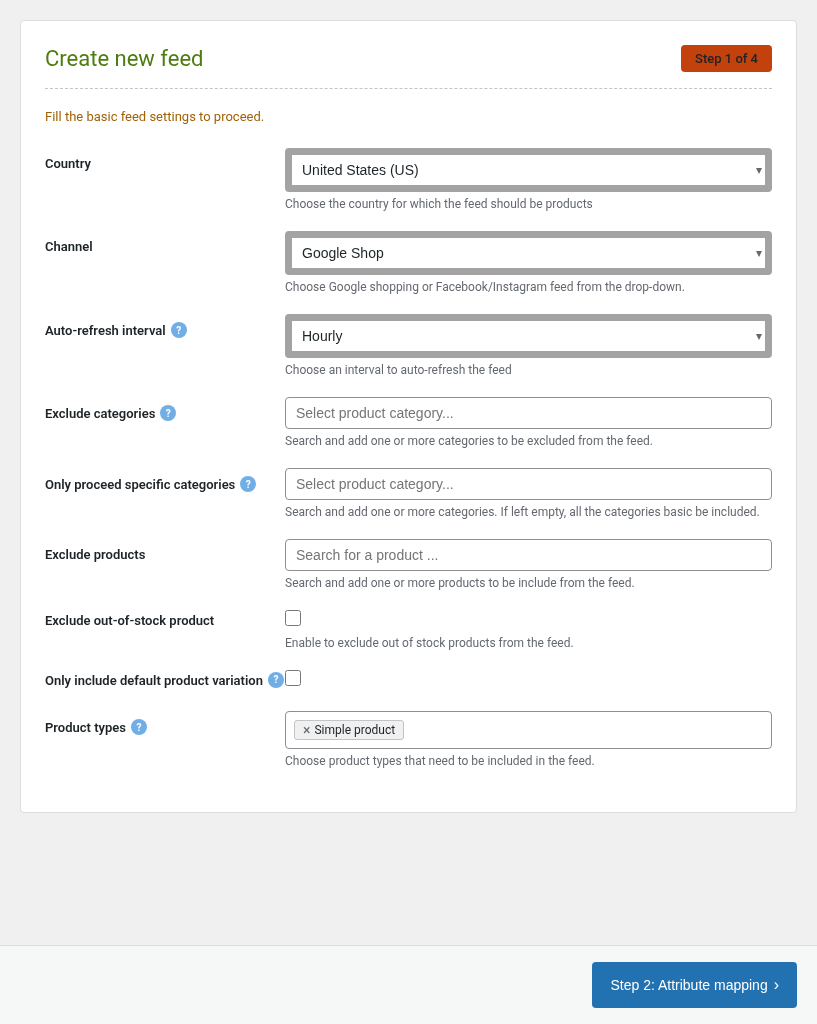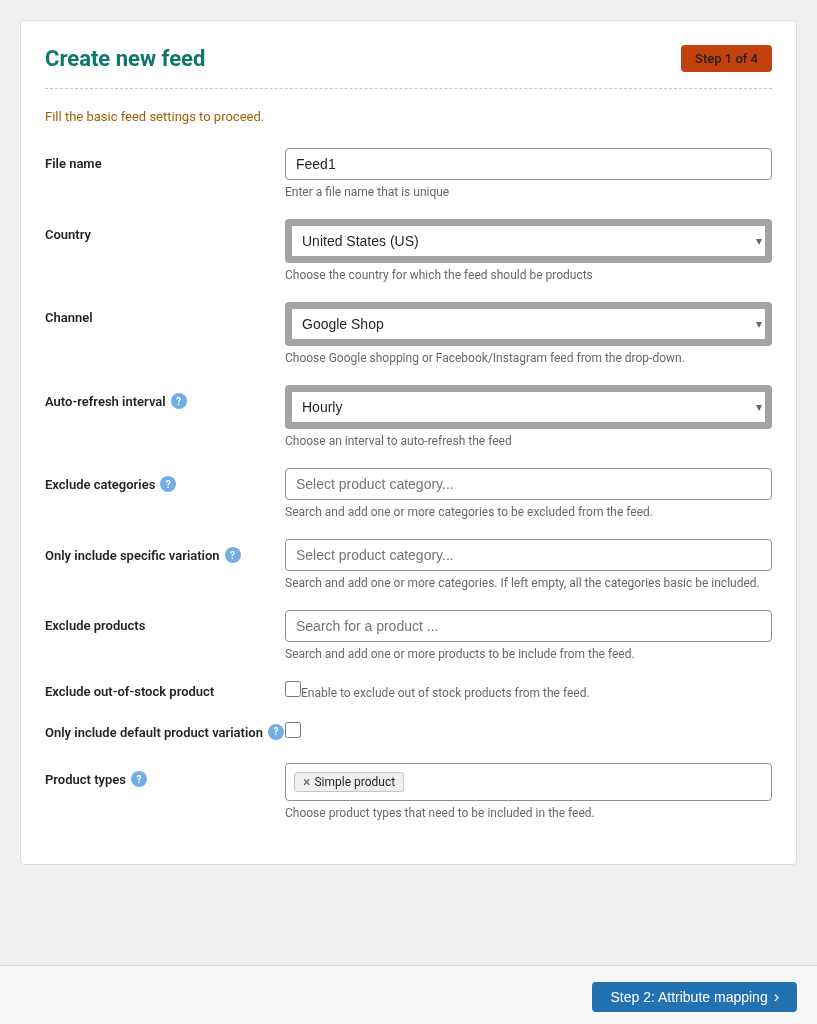--- a/index.html
+++ b/index.html
@@ -29,22 +29,22 @@
       padding: 24px;
     }
     .page-header {
       display: flex;
       justify-content: space-between;
       align-items: center;
       margin-bottom: 16px;
     }
     .page-title {
       font-size: 22px;
-      font-weight: 700;
-      color: #0f766e;
+      font-weight: 400;
+      color: #4d7c0f;
     }
     .step-badge {
       background: #c2410c;
       color: #1d2327;
       padding: 6px 14px;
       border-radius: 4px;
       font-size: 13px;
       font-weight: 500;
     }
     .divider {
@@ -145,20 +145,21 @@
       padding-top: 2px;
       display: flex;
       align-items: flex-start;
       gap: 5px;
       color: #1d2327;
       line-height: 1.4;
     }
     .checkbox-field {
       flex: 1;
       display: flex;
+      flex-direction: column;
     }
     .checkbox-field input[type="checkbox"] {
       width: 16px;
       height: 16px;
       margin-bottom: 5px;
       cursor: pointer;
     }
     .product-types-box {
       width: 100%;
       border: 1px solid #8c8f94;
@@ -195,21 +196,21 @@
       display: flex;
       justify-content: flex-end;
       position: sticky;
       bottom: 0;
     }
     .next-btn {
       background: #2271b1;
       color: #fff;
       border: none;
       border-radius: 4px;
-      padding: 6px 18px;
+      padding: 14px 18px;
       font-size: 14px;
       font-weight: 500;
       cursor: pointer;
       display: flex;
       align-items: center;
       gap: 6px;
     }
     .next-btn-arrow {
       font-size: 16px;
     }
@@ -223,29 +224,20 @@
 
       <div class="page-header">
         <h1 class="page-title">Create new feed</h1>
         <span class="step-badge">Step 1 of 4</span>
       </div>
 
       <hr class="divider">
 
       <p class="subtitle">Fill the basic feed settings to proceed.</p>
 
-      <div class="form-row">
-        <div class="form-label">
-          <span>File name</span>
-        </div>
-        <div class="form-field">
-          <input type="text" class="form-input" value="Feed1" style="">
-          <p class="form-hint">Enter a file name that is unique</p>
-        </div>
-      </div>
 
       <div class="form-row">
         <div class="form-label">
           <span>Country</span>
         </div>
         <div class="form-field">
           <div class="select-wrapper">
             <select class="form-select">
               <option>United States (US)</option>
               <option>United Kingdom (UK)</option>
@@ -298,21 +290,21 @@
           <span class="help-icon">?</span>
         </div>
         <div class="form-field">
           <input type="text" class="form-input" placeholder="Select product category..." style="">
           <p class="form-hint">Search and add one or more categories to be excluded from the feed.</p>
         </div>
       </div>
 
       <div class="form-row">
         <div class="form-label">
-          <span>Only include specific variation</span>
+          <span>Only proceed specific categories</span>
           <span class="help-icon">?</span>
         </div>
         <div class="form-field">
           <input type="text" class="form-input" placeholder="Select product category..." style="">
           <p class="form-hint">Search and add one or more categories. If left empty, all the categories basic be included.</p>
         </div>
       </div>
 
       <div class="form-row">
         <div class="form-label">

